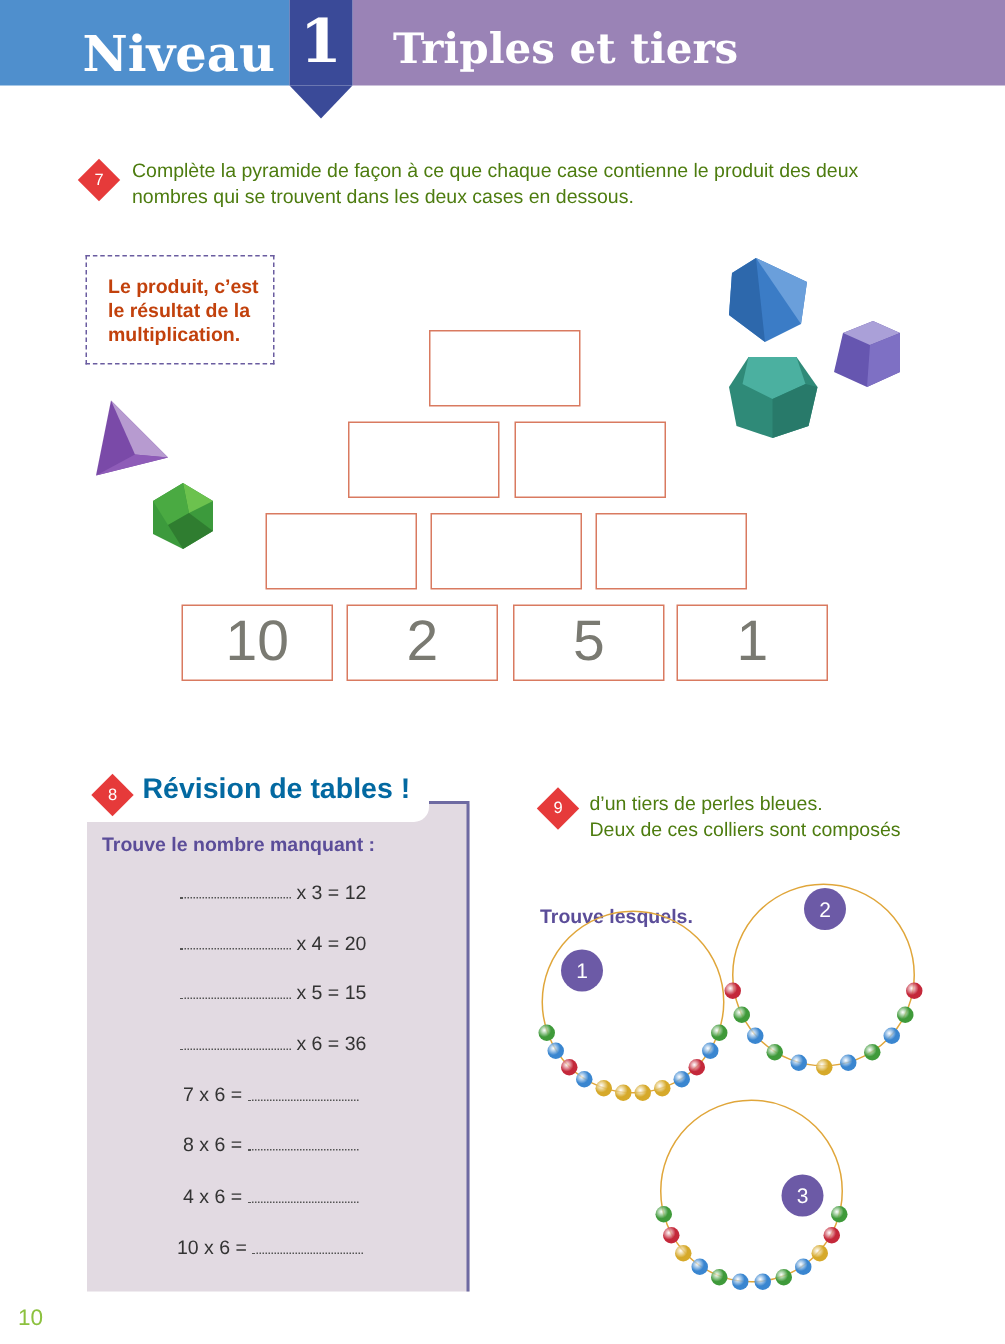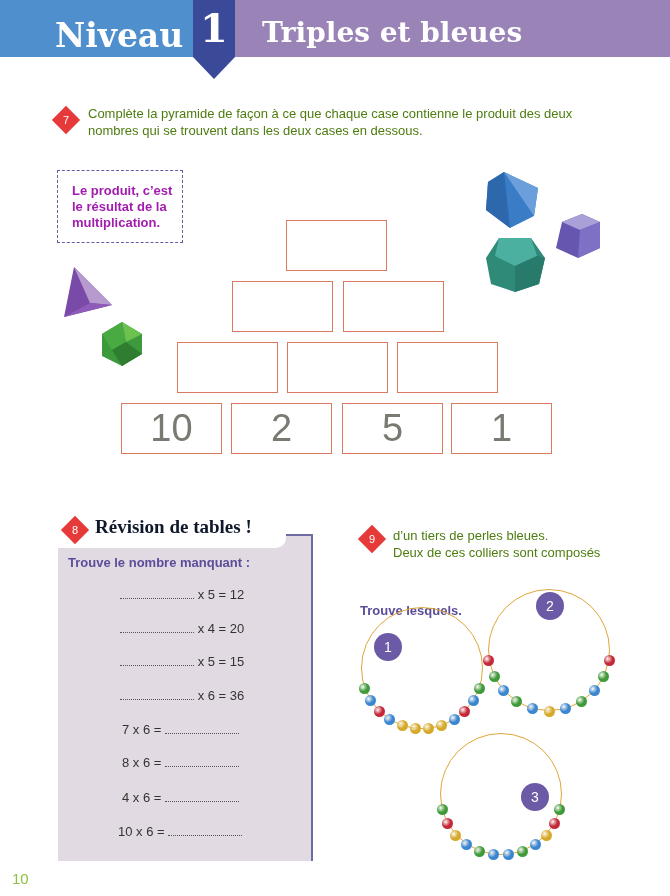--- a/index.html
+++ b/index.html
@@ -12,47 +12,47 @@
   .hdr-arrow { left: 193px; top: 57px; width: 0; height: 0; border-left: 21px solid transparent; border-right: 21px solid transparent; border-top: 22px solid #3a4a98; }
   .hdr-text { font-family: "DejaVu Serif", serif; font-weight: bold; color: #ffffff; }
   .niveau { left: 55px; top: 16px; font-size: 33px; }
   .lvlnum { left: 193px; top: 4px; width: 42px; text-align: center; font-size: 40px; }
   .title { left: 262px; top: 16px; font-size: 28px; }
   
   .badge { width: 20px; height: 20px; background: #e63a3a; transform: rotate(45deg); }
   .badge-num { width: 28px; text-align: center; color: #fff; font-size: 11px; }
   .instr { color: #4d7c0f; font-size: 13px; line-height: 17px; }
   
-  .tip { left: 57px; top: 170px; width: 126px; height: 73px; border: 1.5px dashed #6a5ca0; border-width: 1.5px; padding: 12px 0 0 14px; color: #a21caf; font-weight: bold; font-size: 13px; line-height: 16px; }
+  .tip { left: 57px; top: 170px; width: 126px; height: 73px; border: 1.5px dashed #6a5ca0; border-width: 1.5px; padding: 12px 0 0 14px; color: #c2410c; font-weight: bold; font-size: 13px; line-height: 16px; }
   
   .pbox { border: 1.5px solid #d97a60; background: #fff; width: 101px; height: 51px; display: flex; align-items: center; justify-content: center; color: #7a7a72; font-size: 38px; }
   
   .panel { left: 58px; top: 536px; width: 255px; height: 325px; background: #e2dae2; border-right: 2px solid #6e6aa2; }
   .panel-top-line { left: 283px; top: 534px; width: 30px; height: 2px; background: #6e6aa2; }
   .panel-head { left: 58px; top: 510px; width: 228px; height: 38px; background: #fff; border-bottom-right-radius: 10px; }
-  .sect-title { font-family: Liberation Serif, serif; font-weight: bold; color: #0f172a; font-size: 19px; }
+  .sect-title { font-family: Liberation Sans, sans-serif; font-weight: bold; color: #0369a1; font-size: 19px; }
   .sub { color: #5b4d99; font-weight: bold; font-size: 13px; }
   .eq { font-size: 13px; color: #333; }
   .dots { display: inline-block; border-bottom: 1.5px dotted #555; width: 74px; height: 10px; vertical-align: baseline; }
   
   .ring { border: 1.5px solid #e0a63a; border-radius: 50%; }
   .num-circle { width: 28px; height: 28px; border-radius: 50%; background: #6c5aa6; color: #fff; font-size: 14px; display: flex; align-items: center; justify-content: center; }
   .bead { width: 11px; height: 11px; border-radius: 50%; }
   .page-num { left: 12px; top: 870px; color: #8cc13f; font-size: 15px; }
 </style>
 </head>
 <body>
 
 <div class="abs hdr-blue"></div>
 <div class="abs hdr-purple"></div>
 <div class="abs hdr-level"></div>
 <div class="abs hdr-arrow"></div>
 <div class="abs hdr-text niveau">Niveau</div>
 <div class="abs hdr-text lvlnum">1</div>
-<div class="abs hdr-text title">Triples et bleues</div>
+<div class="abs hdr-text title">Triples et tiers</div>
 
 <div class="abs badge" style="left:56px;top:110px;"></div>
 <div class="abs badge-num" style="left:52px;top:114px;">7</div>
 <div class="abs instr" style="left:88px;top:105px;">
   <div>Complète la pyramide de façon à ce que chaque case contienne le produit des deux</div>
   <div>nombres qui se trouvent dans les deux cases en dessous.</div>
 </div>
 
 <div class="abs tip">
   <div>Le produit, c’est</div>
@@ -99,21 +99,21 @@
 <div class="abs pbox" style="left:451px;top:403px;">1</div>
 
 <div class="abs panel"></div>
 <div class="abs panel-top-line"></div>
 <div class="abs panel-head"></div>
 <div class="abs badge" style="left:65px;top:520px;"></div>
 <div class="abs badge-num" style="left:61px;top:524px;">8</div>
 <div class="abs sect-title" style="left:95px;top:516px;">Révision de tables !</div>
 <div class="abs sub" style="left:68px;top:555px;">Trouve le nombre manquant :</div>
 
-<div class="abs eq" style="left:120px;top:587px;"><span class="dots"></span> <span>x 5  =  12</span></div>
+<div class="abs eq" style="left:120px;top:587px;"><span class="dots"></span> <span>x 3  =  12</span></div>
 <div class="abs eq" style="left:120px;top:621px;"><span class="dots"></span> <span>x 4  =  20</span></div>
 <div class="abs eq" style="left:120px;top:654px;"><span class="dots"></span> <span>x 5  =  15</span></div>
 <div class="abs eq" style="left:120px;top:688px;"><span class="dots"></span> <span>x 6  =  36</span></div>
 
 <div class="abs eq" style="left:122px;top:722px;"><span>7 x 6  =</span> <span class="dots"></span></div>
 <div class="abs eq" style="left:122px;top:755px;"><span>8 x 6  =</span> <span class="dots"></span></div>
 <div class="abs eq" style="left:122px;top:790px;"><span>4 x 6  =</span> <span class="dots"></span></div>
 <div class="abs eq" style="left:118px;top:824px;"><span>10 x 6  =</span> <span class="dots"></span></div>
 
 <div class="abs badge" style="left:362px;top:529px;"></div>

